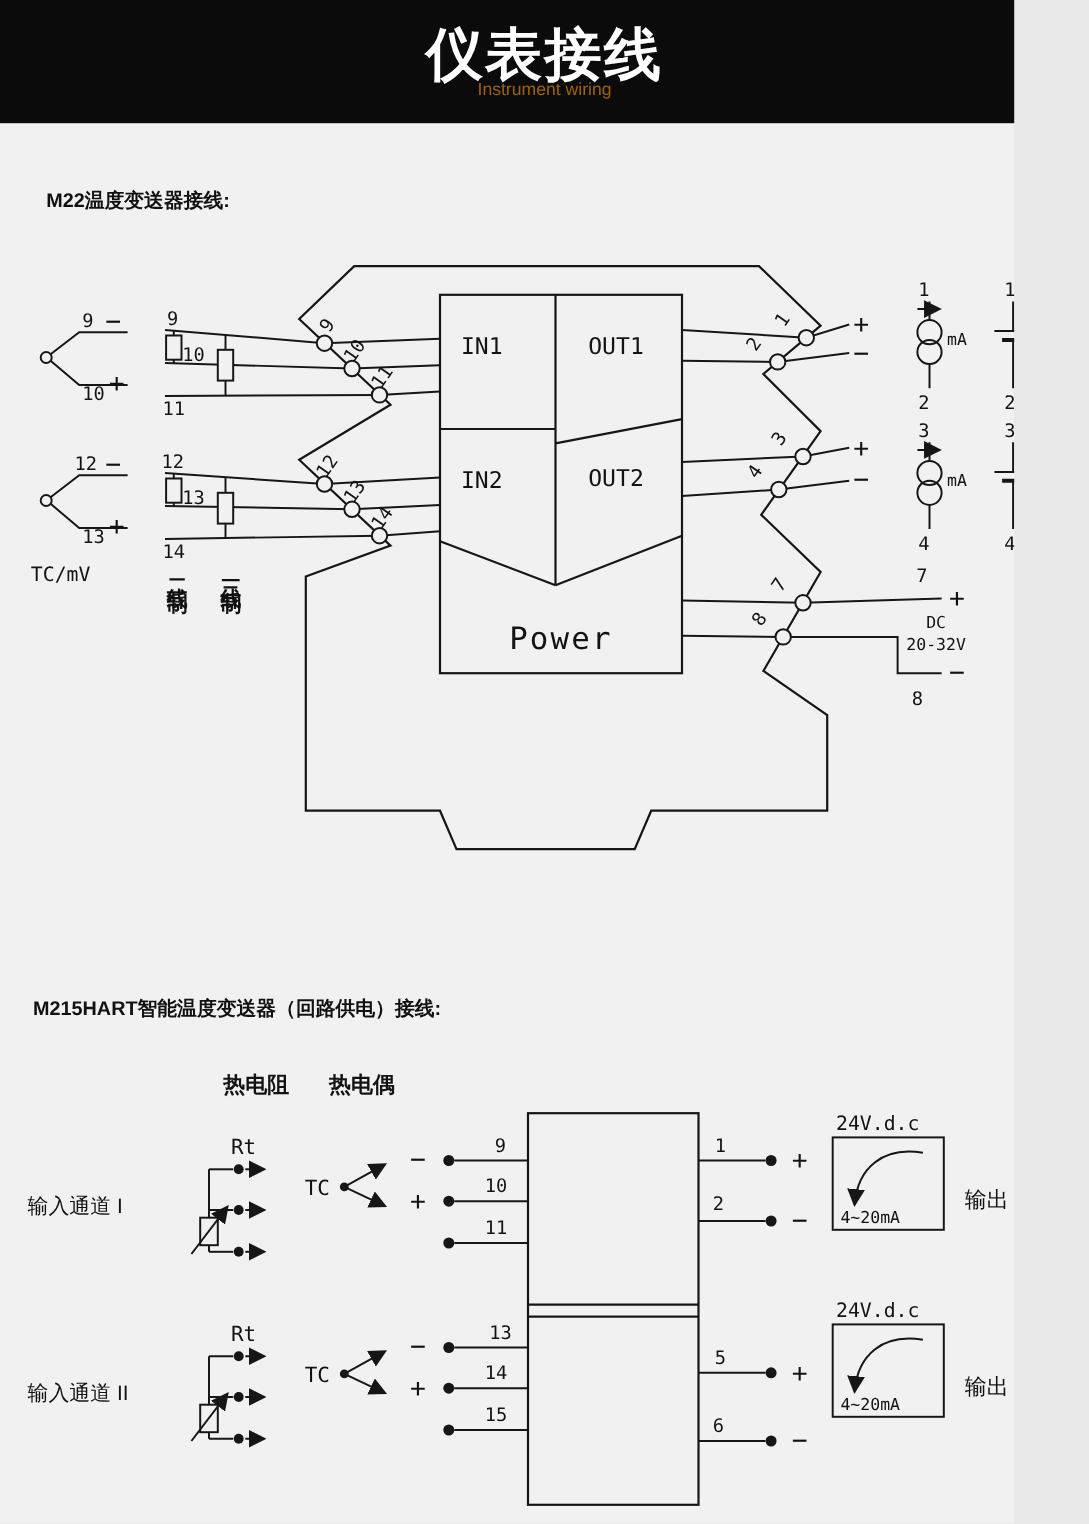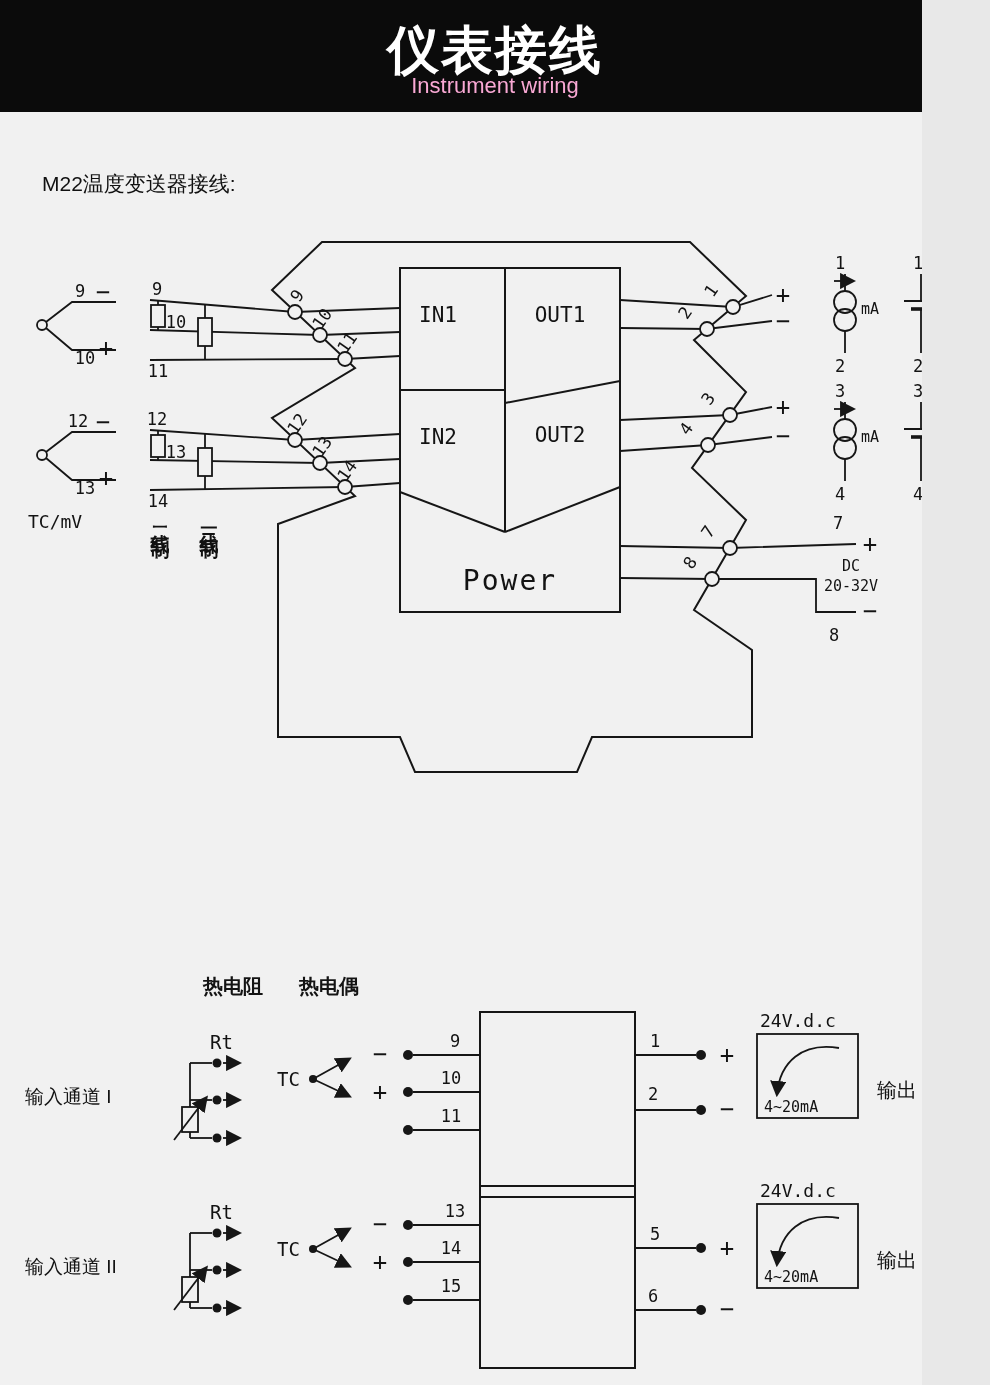--- a/index.html
+++ b/index.html
@@ -1,22 +1,22 @@
 <!DOCTYPE html>
 <html><head>
 <meta charset="utf-8">
 <style>
   html,body{margin:0;padding:0;background:#e8e8e8;}
   .page{position:relative;width:922px;height:1385px;background:#f1f1f1;overflow:hidden;
         font-family:"Liberation Sans",sans-serif;color:#111;}
   .hdr{position:absolute;left:0;top:0;width:990px;height:112px;background:#0b0b0b;text-align:center;}
   .hdr-title{padding-top:22px;font-size:52px;font-weight:bold;color:#ffffff;line-height:1.1;
              letter-spacing:2px;font-family:"Liberation Sans",sans-serif;}
-  .hdr-sub{font-size:22px;color:#f9a8d4;margin-top:-6px;font-family:"Liberation Sans",sans-serif;}
-  .sec{position:absolute;font-weight:normal;font-size:21px;color:#111;white-space:nowrap;}
+  .hdr-sub{font-size:16px;color:#a16207;margin-top:-6px;font-family:"Liberation Sans",sans-serif;}
+  .sec{position:absolute;font-weight:bold;font-size:18px;color:#111;white-space:nowrap;}
   .vlabel{position:absolute;writing-mode:vertical-rl;text-orientation:upright;
           font-weight:bold;font-size:19px;letter-spacing:6px;color:#111;}
   svg{position:absolute;left:0;top:0;}
   .ln{fill:none;stroke:#161616;stroke-width:2;}
   .w{fill:none;stroke:#161616;stroke-width:1.8;}
   .thick{fill:none;stroke:#161616;stroke-width:3.6;}
   .bgc{fill:#f1f1f1;stroke:#161616;stroke-width:1.8;}
   .dot{fill:#161616;stroke:none;}
   svg text{fill:#131313;}
   .mono15{font:15px "DejaVu Sans Mono",monospace;text-anchor:middle;}
@@ -35,20 +35,21 @@
 <body>
 
 <div class="page">
 
   <div class="hdr">
     <div class="hdr-title">仪表接线</div>
     <div class="hdr-sub">Instrument wiring</div>
   </div>
 
   <div class="sec" style="left:42px;top:170px">M22温度变送器接线:</div>
+  <div class="sec" style="left:30px;top:905px">M215HART智能温度变送器（回路供电）接线:</div>
 
   <div class="vlabel" style="left:147px;top:512px">二线制</div>
   <div class="vlabel" style="left:196px;top:512px">三线制</div>
 
   <svg width="990" height="1385" viewBox="0 0 990 1385">
     <defs>
       <marker id="arr" viewBox="0 0 10 10" refX="8" refY="5" markerWidth="9" markerHeight="9" orient="auto-start-reverse">
         <path d="M0,0 L10,5 L0,10 z" fill="#161616"></path>
       </marker>
     </defs>

